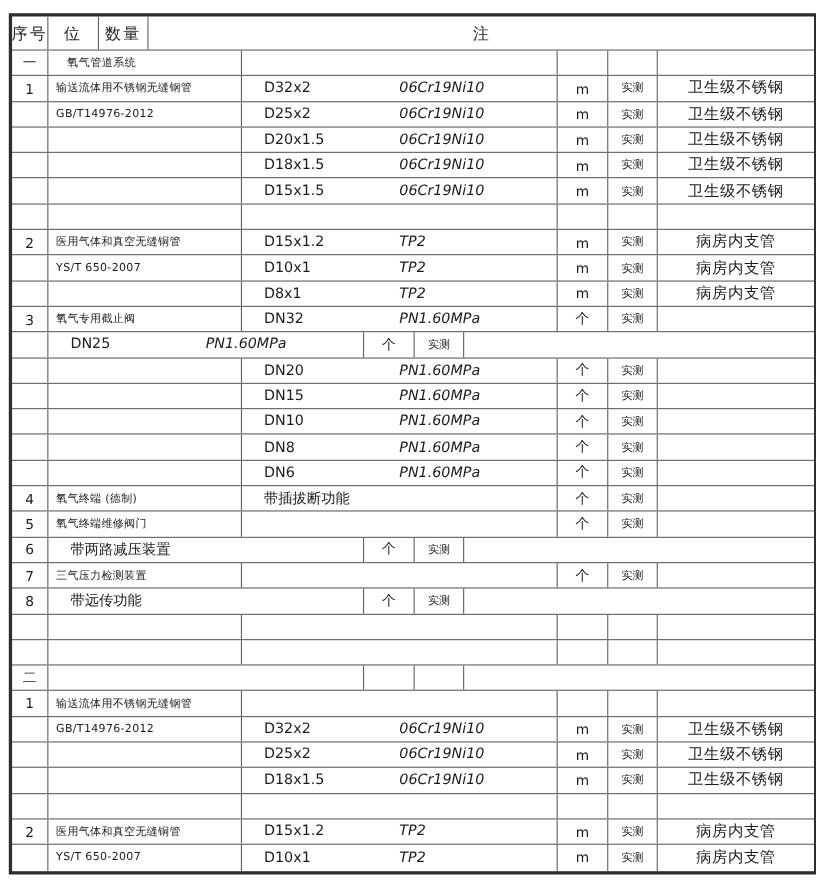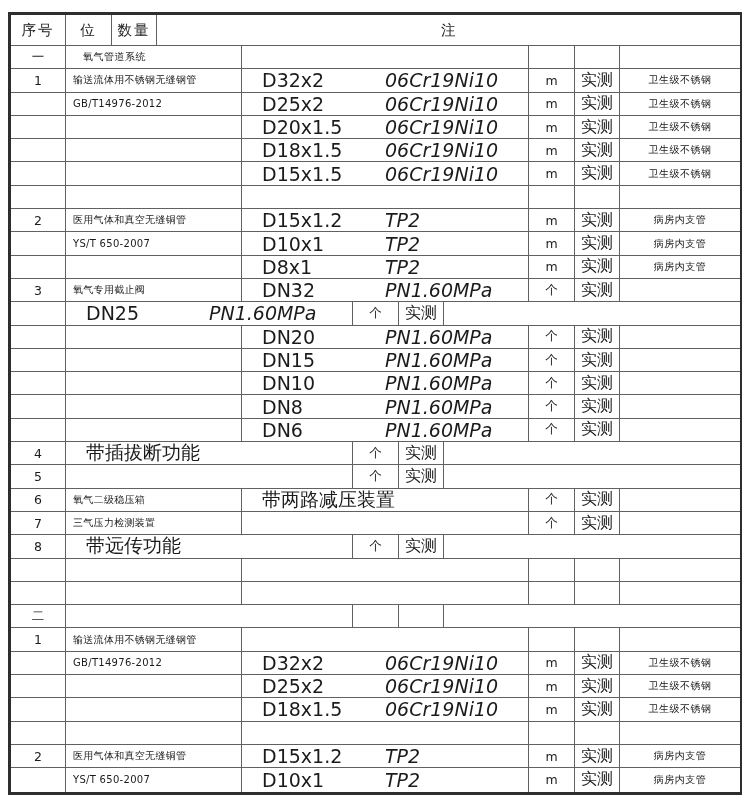--- a/index.html
+++ b/index.html
@@ -35,26 +35,26 @@
   .cell{
     box-sizing:border-box;
     border-right:1px solid #606060;
     display:flex;
     align-items:center;
     justify-content:center;
     overflow:visible;
     white-space:nowrap;
   }
   .cell:last-child{border-right:none;}
-  .c-no  {width:55px;  font-size:12.5px;}
+  .c-no  {width:33px;  font-size:12.5px;}
   .c-name{width:176px; justify-content:flex-start; padding-left:7px; font-size:10px; letter-spacing:0.3px;}
-  .c-spec{width:287px; position:relative; font-size:19px;}
+  .c-spec{width:287px; position:relative; font-size:13px;}
   .c-unit{width:46px;  font-size:12.5px;}
-  .c-qty {width:45px;  font-size:16px;}
-  .c-note{flex:1;      font-size:10px; letter-spacing:0.5px;}
+  .c-qty {width:45px;  font-size:10px;}
+  .c-note{flex:1;      font-size:14px; letter-spacing:0.5px;}
   .row.header .cell{font-size:14.5px; padding-left:0; justify-content:center;}
   .row.section .c-name{padding-left:17px; font-size:10px; letter-spacing:0.5px;}
   .s1{position:absolute; left:20px; top:50%; transform:translateY(-50%);}
   .s2{position:absolute; left:143px; top:50%; transform:translateY(-50%);font-style:italic;}
 </style>
 </head>
 <body>
 
 <div class="sheet">
   <div class="row header">
@@ -239,37 +239,38 @@
         <div class="cell c-spec">
           <span class="s1">DN6</span>
           <span class="s2">PN1.60MPa</span>
         </div>
         <div class="cell c-unit">个</div>
         <div class="cell c-qty">实测</div>
         <div class="cell c-note"></div>
       </div>
       <div class="row item">
         <div class="cell c-no">4</div>
+        <div class="cell c-name">氧气终端 (德制)</div>
         <div class="cell c-spec">
           <span class="s1">带插拔断功能</span>
         </div>
         <div class="cell c-unit">个</div>
         <div class="cell c-qty">实测</div>
         <div class="cell c-note"></div>
       </div>
       <div class="row item">
         <div class="cell c-no">5</div>
+        <div class="cell c-name">氧气终端维修阀门</div>
         <div class="cell c-spec"></div>
         <div class="cell c-unit">个</div>
         <div class="cell c-qty">实测</div>
         <div class="cell c-note"></div>
       </div>
       <div class="row item">
         <div class="cell c-no">6</div>
-        <div class="cell c-name">氧气二级稳压箱</div>
         <div class="cell c-spec">
           <span class="s1">带两路减压装置</span>
         </div>
         <div class="cell c-unit">个</div>
         <div class="cell c-qty">实测</div>
         <div class="cell c-note"></div>
       </div>
       <div class="row item">
         <div class="cell c-no">7</div>
         <div class="cell c-name">三气压力检测装置</div>

